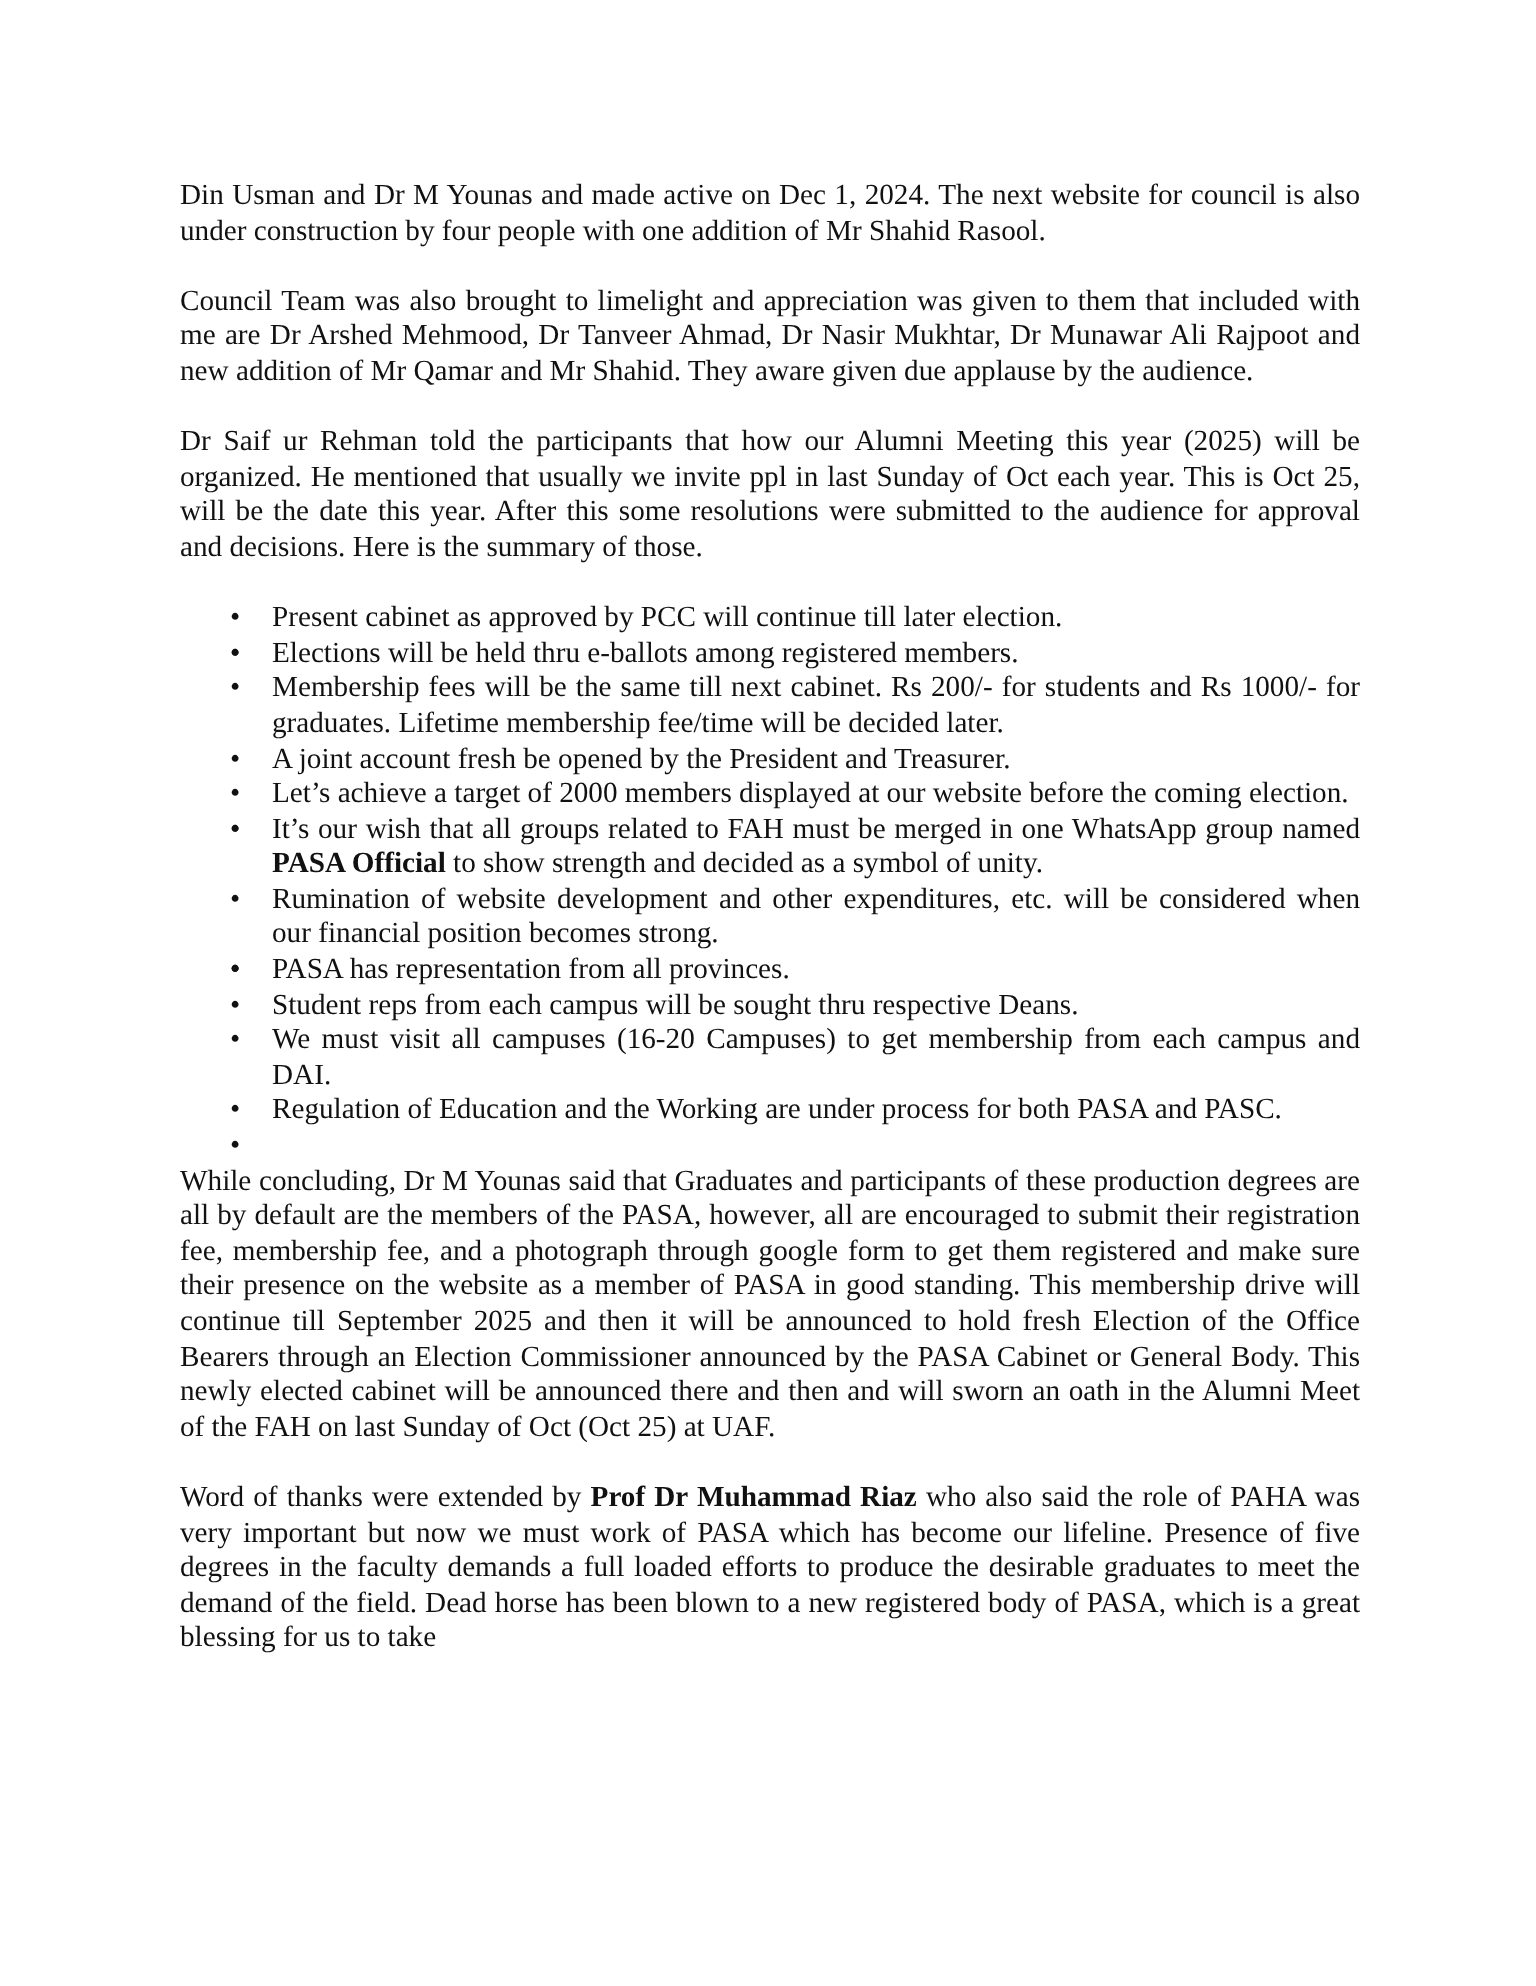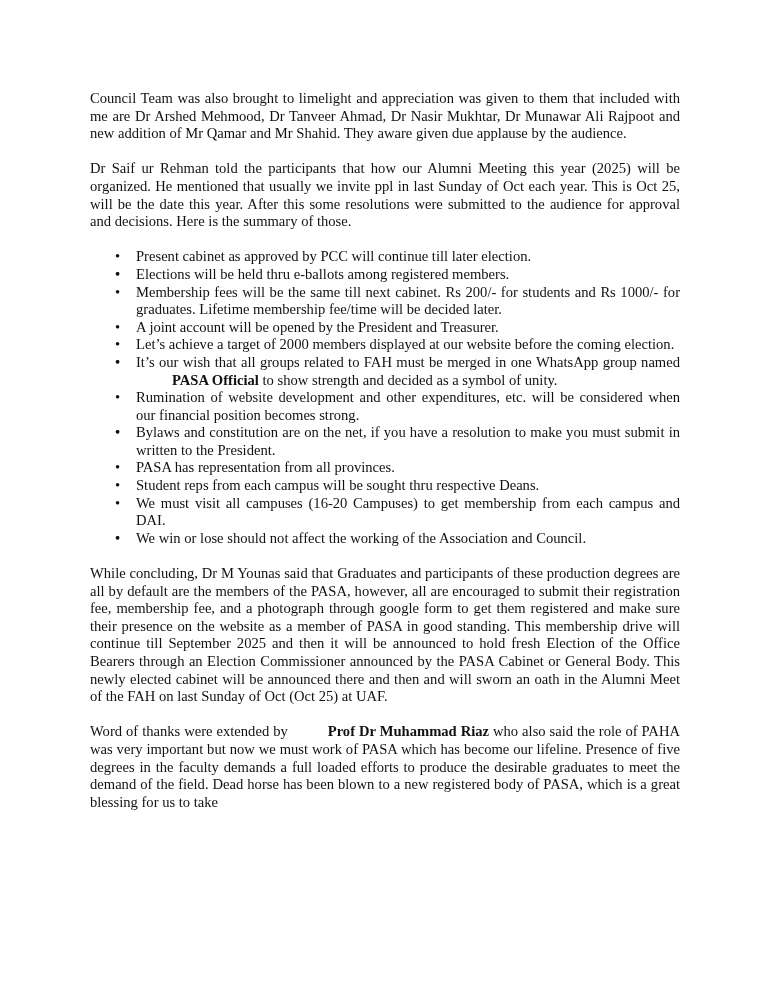--- a/index.html
+++ b/index.html
@@ -24,43 +24,44 @@
   ul.resolutions li {
     position: relative;
     padding-left: 46px;
     text-align: justify;
   }
   ul.resolutions li .bullet {
     position: absolute;
     left: 25px;
     top: 0;
   }
-  b { font-weight: bold; margin-left: 36px; }
+  b { font-weight: bold; }
 </style>
 </head>
 <body>
 
 <div class="page">
+  <p class="para">Din Usman and Dr M Younas and made active on Dec 1, 2024. The next website for council is also under construction by four people with one addition of Mr Shahid Rasool.</p>
   <p class="para">Council Team was also brought to limelight and appreciation was given to them that included with me are Dr Arshed Mehmood, Dr Tanveer Ahmad, Dr Nasir Mukhtar, Dr Munawar Ali Rajpoot and new addition of Mr Qamar and Mr Shahid. They aware given due applause by the audience.</p>
   <p class="para gap-large">Dr Saif ur Rehman told the participants that how our Alumni Meeting this year (2025) will be organized. He mentioned that usually we invite ppl in last Sunday of Oct each year. This is Oct 25, will be the date this year. After this some resolutions were submitted to the audience for approval and decisions. Here is the summary of those.</p>
 
   <ul class="resolutions">
     <li><span class="bullet">•</span><span>Present cabinet as approved by PCC will continue till later election.</span></li>
     <li><span class="bullet">•</span></li>
     <li><span class="bullet">•</span><span>Elections will be held thru e-ballots among registered members.</span></li>
     <li><span class="bullet">•</span><span>Membership fees will be the same till next cabinet. Rs 200/- for students and Rs 1000/- for graduates. Lifetime membership fee/time will be decided later.</span></li>
-    <li><span class="bullet">•</span><span>A joint account will be opened by the President and Treasurer.</span></li>
+    <li><span class="bullet">•</span><span>A joint account fresh be opened by the President and Treasurer.</span></li>
     <li><span class="bullet">•</span><span>Let’s achieve a target of 2000 members displayed at our website before the coming election.</span></li>
     <li><span class="bullet">•</span></li>
     <li><span class="bullet">•</span><span>It’s our wish that all groups related to FAH must be merged in one WhatsApp group named </span><b>PASA Official</b><span> to show strength and decided as a symbol of unity.</span></li>
     <li><span class="bullet">•</span><span>Rumination of website development and other expenditures, etc. will be considered when our financial position becomes strong.</span></li>
     <li><span class="bullet">•</span></li>
-    <li><span class="bullet">•</span><span>Bylaws and constitution are on the net, if you have a resolution to make you must submit in written to the President.</span></li>
+    <li><span class="bullet">•</span></li>
     <li><span class="bullet">•</span><span>PASA has representation from all provinces.</span></li>
     <li><span class="bullet">•</span><span>Student reps from each campus will be sought thru respective Deans.</span></li>
     <li><span class="bullet">•</span><span>We must visit all campuses (16-20 Campuses) to get membership from each campus and DAI.</span></li>
+    <li><span class="bullet">•</span><span>Regulation of Education and the Working are under process for both PASA and PASC.</span></li>
     <li><span class="bullet">•</span></li>
-    <li><span class="bullet">•</span><span>We win or lose should not affect the working of the Association and Council.</span></li>
   </ul>
 
   <p class="para">While concluding, Dr M Younas said that Graduates and participants of these production degrees are all by default are the members of the PASA, however, all are encouraged to submit their registration fee, membership fee, and a photograph through google form to get them registered and make sure their presence on the website as a member of PASA in good standing. This membership drive will continue till September 2025 and then it will be announced to hold fresh Election of the Office Bearers through an Election Commissioner announced by the PASA Cabinet or General Body. This newly elected cabinet will be announced there and then and will sworn an oath in the Alumni Meet of the FAH on last Sunday of Oct (Oct 25) at UAF.</p>
   <p class="para"><span>Word of thanks were extended by </span><b>Prof Dr Muhammad Riaz</b><span> who also said the role of PAHA was very important but now we must work of PASA which has become our lifeline. Presence of five degrees in the faculty demands a full loaded efforts to produce the desirable graduates to meet the demand of the field. Dead horse has been blown to a new registered body of PASA, which is a great blessing for us to take</span></p>
 </div>
 
 </body></html>

